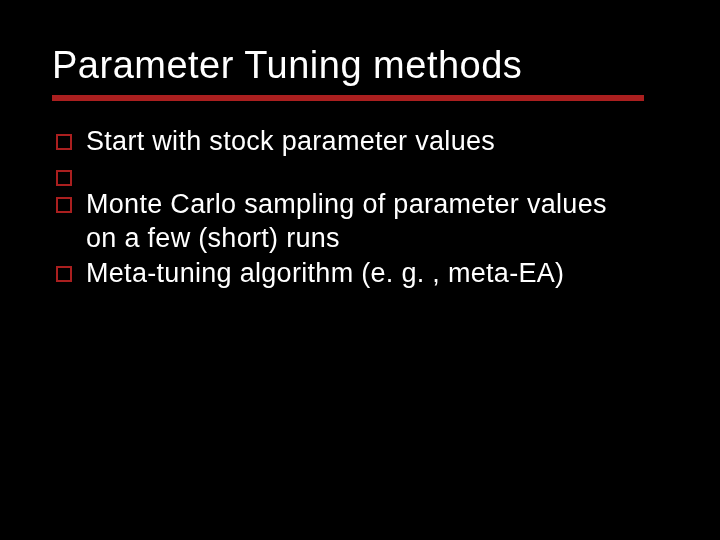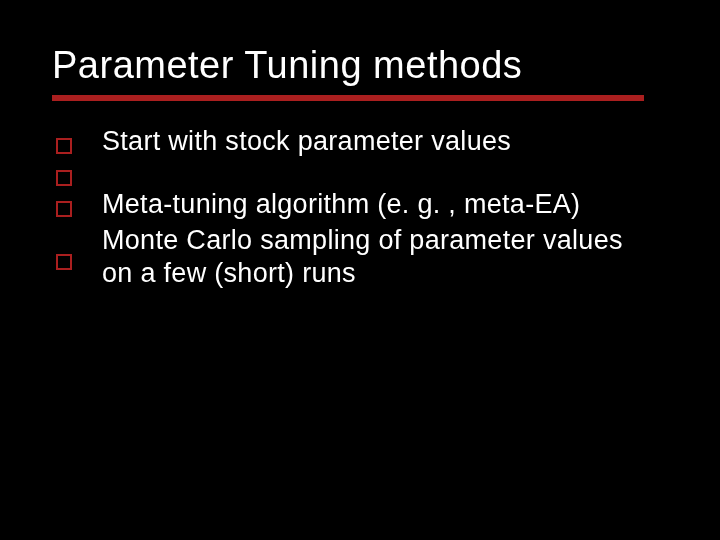--- a/index.html
+++ b/index.html
@@ -31,23 +31,22 @@
       background: #aa1f1f;
       width: 100%;
       margin-bottom: 24px;
     }
     .bullet-list {
       list-style: none;
       padding-left: 4px;
     }
     .bullet-item {
       display: flex;
-      align-items: center;
+      align-items: flex-start;
       margin-bottom: 2px;
-      gap: 16px;
     }
     .bullet-box {
       flex-shrink: 0;
       width: 16px;
       height: 16px;
       border: 2px solid #aa1f1f;
       margin-top: 9px;
       margin-right: 14px;
     }
     .bullet-text {
@@ -66,20 +65,20 @@
   <ul class="bullet-list">
     <li class="bullet-item">
       <span class="bullet-box"></span>
       <span class="bullet-text">Start with stock parameter values</span>
     </li>
     <li class="bullet-item">
       <span class="bullet-box"></span>
     </li>
     <li class="bullet-item">
       <span class="bullet-box"></span>
-      <span class="bullet-text">Meta-tuning algorithm (e. g. , meta-EA)</span>
+      <span class="bullet-text">Monte Carlo sampling of parameter values on a few (short) runs</span>
     </li>
     <li class="bullet-item">
       <span class="bullet-box"></span>
-      <span class="bullet-text">Monte Carlo sampling of parameter values on a few (short) runs</span>
+      <span class="bullet-text">Meta-tuning algorithm (e. g. , meta-EA)</span>
     </li>
   </ul>
 </div>
 
 </body></html>

